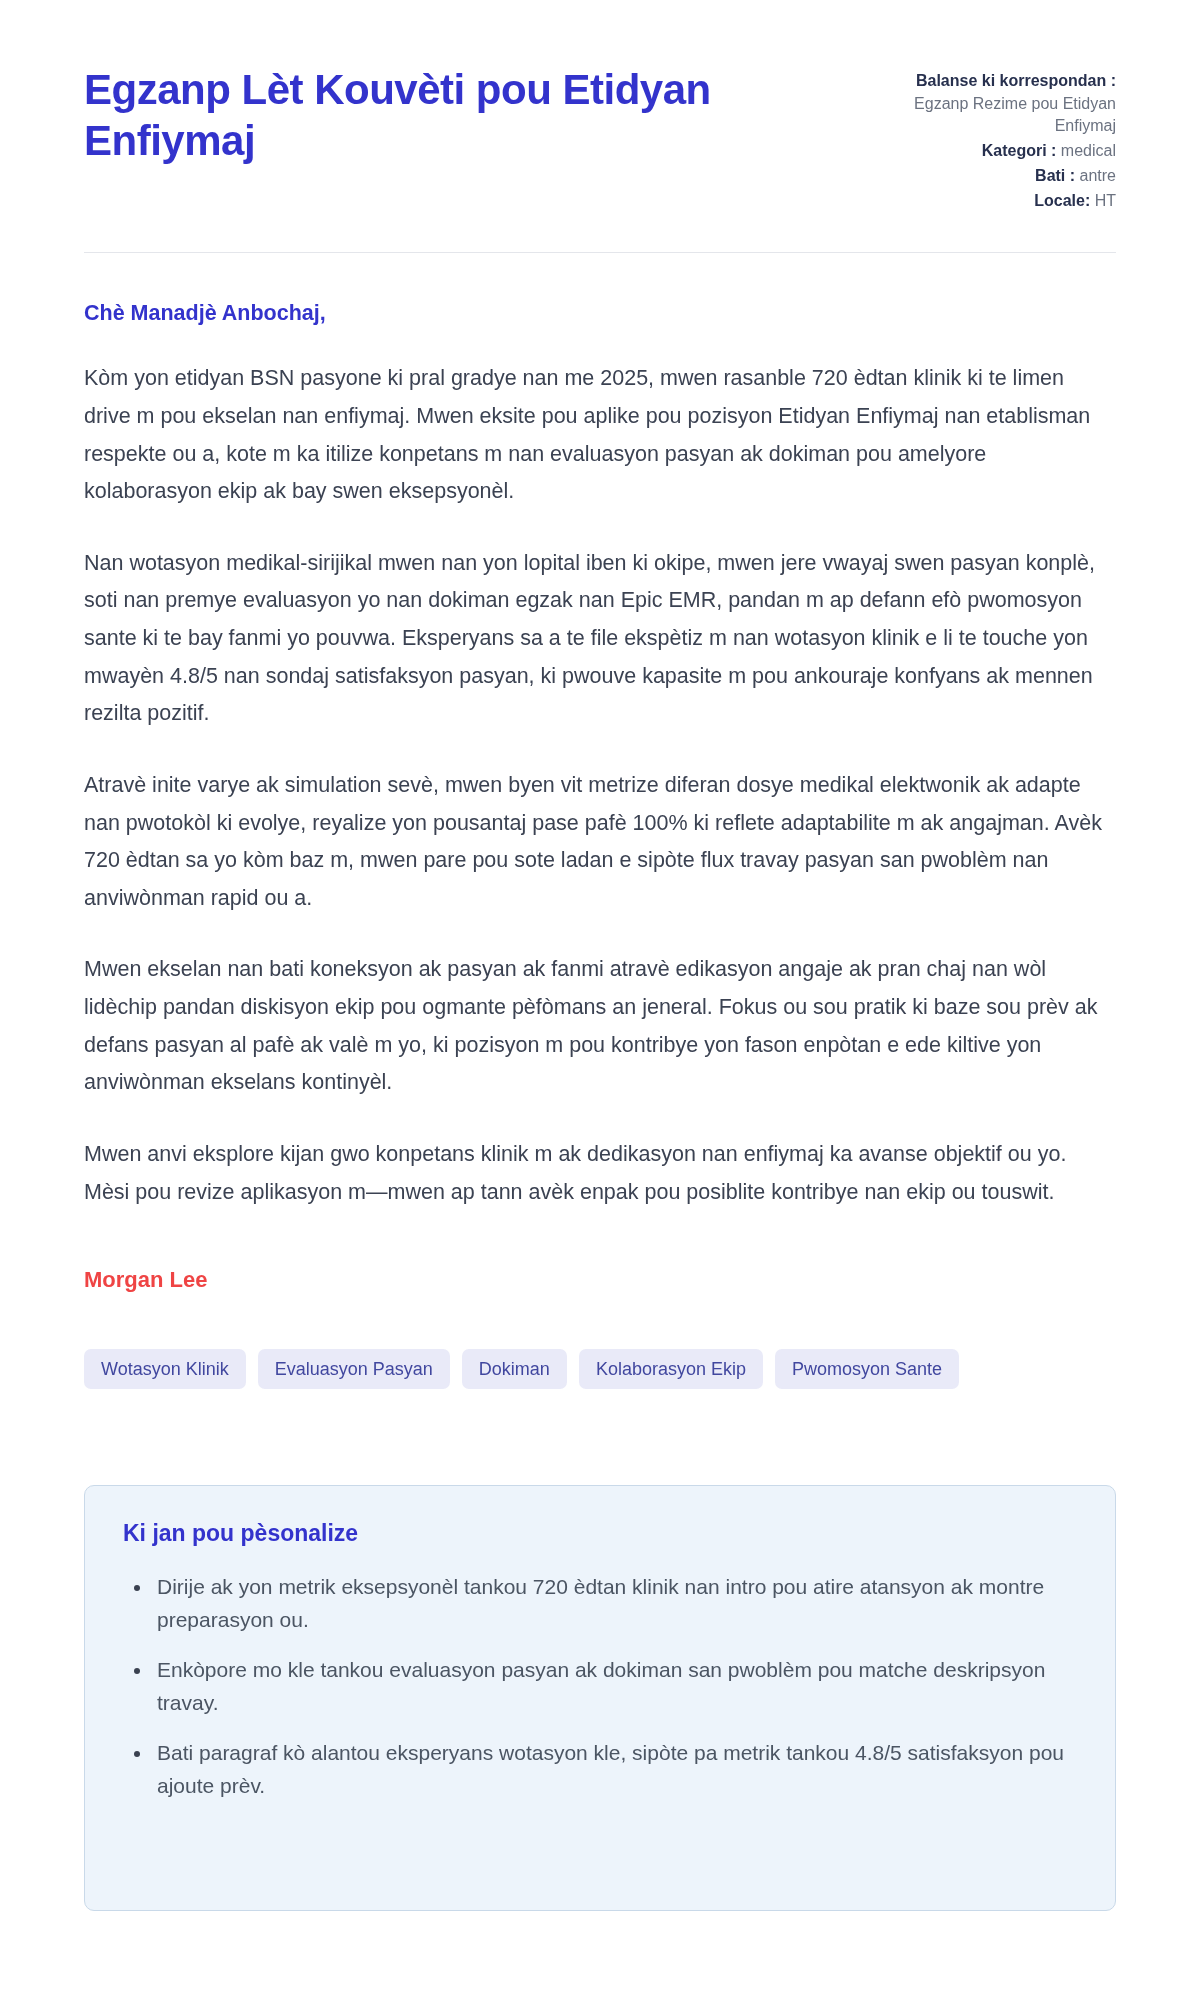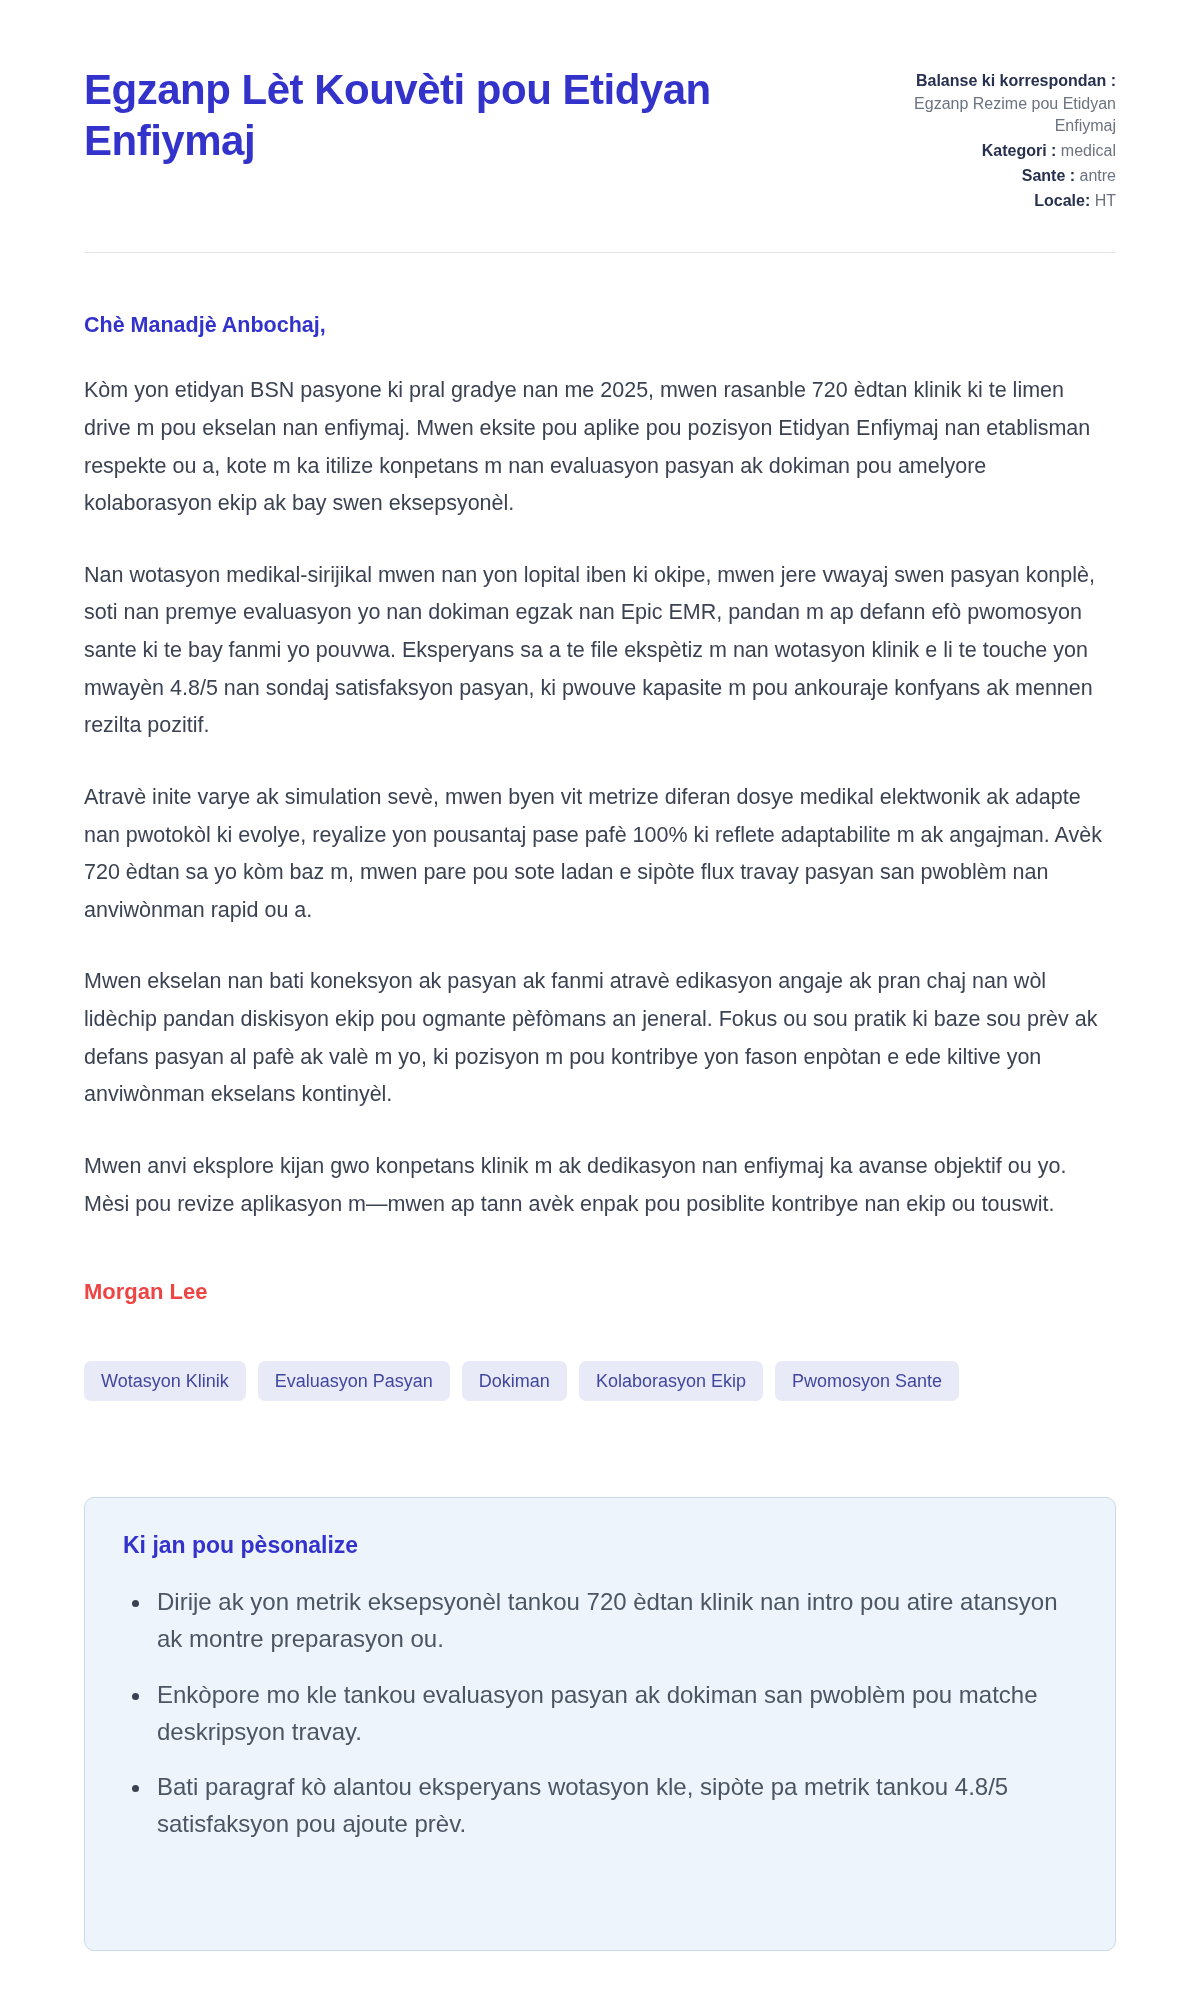--- a/index.html
+++ b/index.html
@@ -53,21 +53,21 @@
   .meta-value { color: var(--meta-value, #6b7280); }
 
   hr.divider {
     border: none;
     border-top: 1px solid var(--divider, #e4e6eb);
     margin: 38px 0 0;
   }
 
   
   .greeting {
-    margin: 60px 0 0;
+    margin: 48px 0 0;
     font-size: 21.5px;
     font-weight: 700;
     color: var(--accent, #3333cc);
   }
   .para {
     margin: 34px 0 0;
     font-size: 21.5px;
     line-height: 1.75;
     color: var(--body-text, #3b4252);
   }
@@ -114,42 +114,42 @@
     margin: 0;
     font-size: 23px;
     font-weight: 700;
     color: var(--accent, #3333cc);
   }
   .tips ul {
     margin: 24px 0 0;
     padding-left: 30px;
   }
   .tips li {
-    font-size: 24px;
+    font-size: 21px;
     line-height: 1.55;
     color: var(--tips-text, #4b5563);
     margin-bottom: 18px;
     padding-left: 4px;
   }
   .tips li::marker { color: #3a4150; }
 </style>
 </head>
 <body>
 
 <div class="page">
 
   <header class="top">
     <div class="header-left">
       <h1 class="page-title">Egzanp Lèt Kouvèti pou Etidyan Enfiymaj</h1>
     </div>
 
     <aside class="meta">
       <p class="meta-line"><span class="meta-label">Balanse ki korrespondan :</span> <span class="meta-value">Egzanp Rezime pou Etidyan Enfiymaj</span></p>
       <p class="meta-line"><span class="meta-label">Kategori :</span> <span class="meta-value">medical</span></p>
-      <p class="meta-line"><span class="meta-label">Sante :</span> <span class="meta-value">antre</span></p>
+      <p class="meta-line"><span class="meta-label">Bati :</span> <span class="meta-value">antre</span></p>
       <p class="meta-line"><span class="meta-label">Locale:</span> <span class="meta-value">HT</span></p>
     </aside>
   </header>
 
   <hr class="divider">
 
   <section class="letter">
     <p class="greeting">Chè Manadjè Anbochaj,</p>
     <p class="para">Kòm yon etidyan BSN pasyone ki pral gradye nan me 2025, mwen rasanble 720 èdtan klinik ki te limen drive m pou ekselan nan enfiymaj. Mwen eksite pou aplike pou pozisyon Etidyan Enfiymaj nan etablisman respekte ou a, kote m ka itilize konpetans m nan evaluasyon pasyan ak dokiman pou amelyore kolaborasyon ekip ak bay swen eksepsyonèl.</p>
     <p class="para">Nan wotasyon medikal-sirijikal mwen nan yon lopital iben ki okipe, mwen jere vwayaj swen pasyan konplè, soti nan premye evaluasyon yo nan dokiman egzak nan Epic EMR, pandan m ap defann efò pwomosyon sante ki te bay fanmi yo pouvwa. Eksperyans sa a te file ekspètiz m nan wotasyon klinik e li te touche yon mwayèn 4.8/5 nan sondaj satisfaksyon pasyan, ki pwouve kapasite m pou ankouraje konfyans ak mennen rezilta pozitif.</p>

